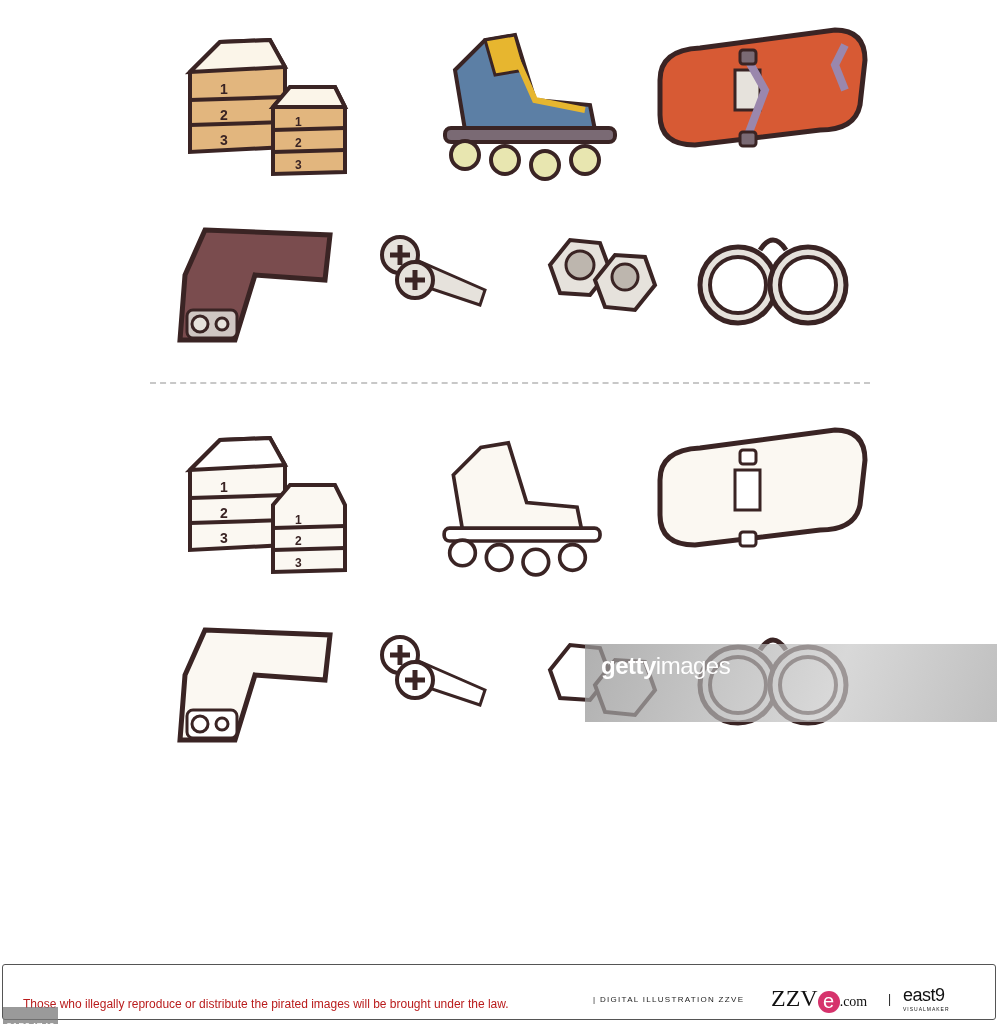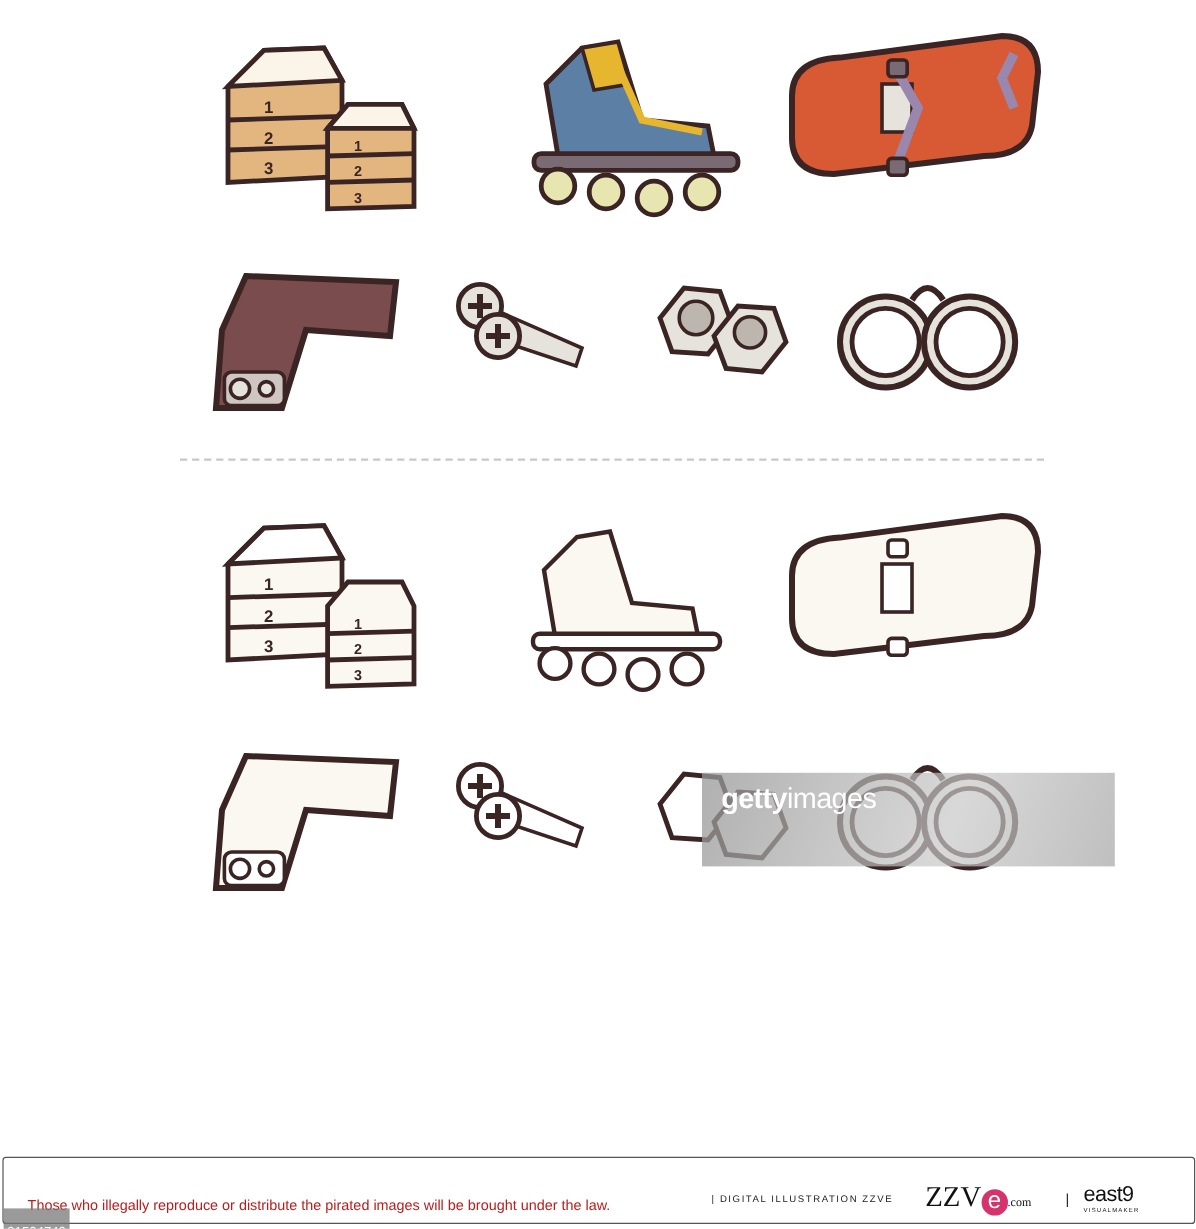--- a/index.html
+++ b/index.html
@@ -1,34 +1,34 @@
 <!DOCTYPE html>
 <html><head>
 <meta charset="utf-8">
 <style>
   html, body { margin: 0; padding: 0; background: #ffffff; }
   body { width: 997px; height: 1024px; position: relative; overflow: hidden; font-family: "Liberation Sans", sans-serif; }
   .illus { position: absolute; }
   .illus svg { width: 100%; height: 100%; display: block; }
   .divider { position: absolute; left: 150px; top: 382px; width: 720px; height: 0; border-top: 2px dashed #c8c8c8; }
-  .watermark { position: absolute; left: 585px; top: 644px; width: 344px; height: 78px;
+  .watermark { position: absolute; left: 585px; top: 644px; width: 412px; height: 78px;
     background: linear-gradient(110deg, rgba(150,150,150,0.75), rgba(200,200,200,0.7) 60%, rgba(170,170,170,0.75));
     color: #fff; }
   .wm-logo { position: absolute; left: 16px; top: 8px; font-size: 24px; letter-spacing: -0.5px; }
   .wm-logo b { font-weight: bold; }
   .wm-logo span { font-weight: normal; }
   .wm-credit { position: absolute; left: 16px; top: 42px; font-size: 20px; font-weight: bold; }
   .footer { position: absolute; left: 2px; top: 964px; width: 992px; height: 54px; border: 1px solid #555; border-radius: 3px; background: #fff; }
   .copy { position: absolute; left: 20px; top: 12px; font-size: 12px; color: #222; }
   .warn { position: absolute; left: 20px; top: 32px; font-size: 12px; color: #b91c1c; }
   .imgid { position: absolute; left: 0px; top: 30px; background: rgba(120,120,120,0.75); color: #fff; font-size: 11px; padding: 14px 3px; margin-top: 12px; }
   .mall { position: absolute; left: 590px; top: 30px; font-size: 8px; letter-spacing: 1.3px; color: #222; }
   .zzve { position: absolute; left: 768px; top: 20px; font-family: "Liberation Serif", serif; font-size: 24px; color: #111; }
   .zzve .e { display: inline-block; width: 22px; height: 22px; border-radius: 50%; background: #d6336c; color: #fff; text-align: center; line-height: 20px; font-family: "Liberation Sans", sans-serif; font-size: 20px; vertical-align: -2px; }
-  .zzve .com { font-size: 10px; margin-top: 48px; }
+  .zzve .com { font-size: 14px; margin-top: 48px; }
   .sep { position: absolute; top: 27px; font-size: 12px; color: #222; }
   .east { position: absolute; left: 900px; top: 20px; font-size: 18px; color: #111; letter-spacing: -0.5px; }
   .east small { display: block; font-size: 5px; letter-spacing: 1px; }
 </style>
 </head>
 <body>
 
 <div class="illus" style="left:165px;top:12px;width:210px;height:180px;">
   <svg viewBox="0 0 210 180">
     <path d="M25 60 L55 30 L105 28 L120 55 L120 135 L25 140 Z" fill="#e2b67e" stroke="#3a2424" stroke-width="4"></path>

